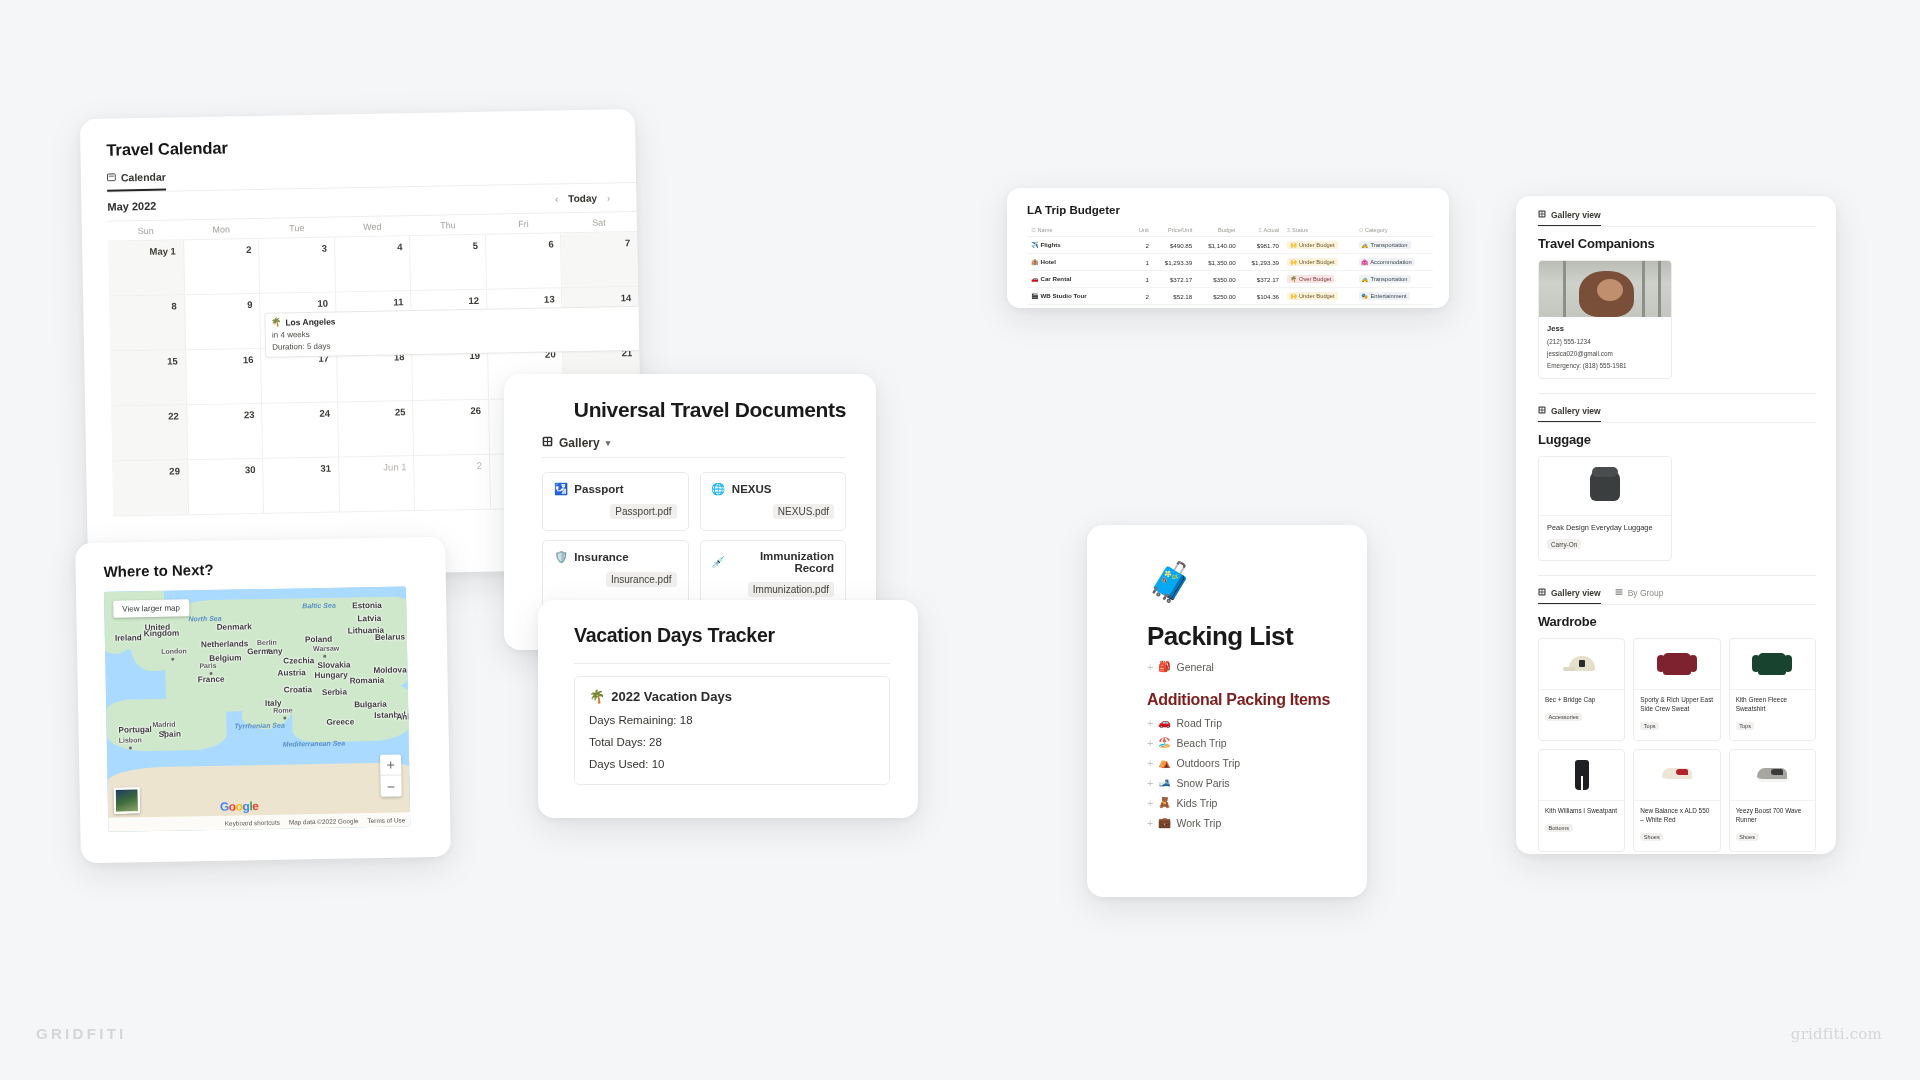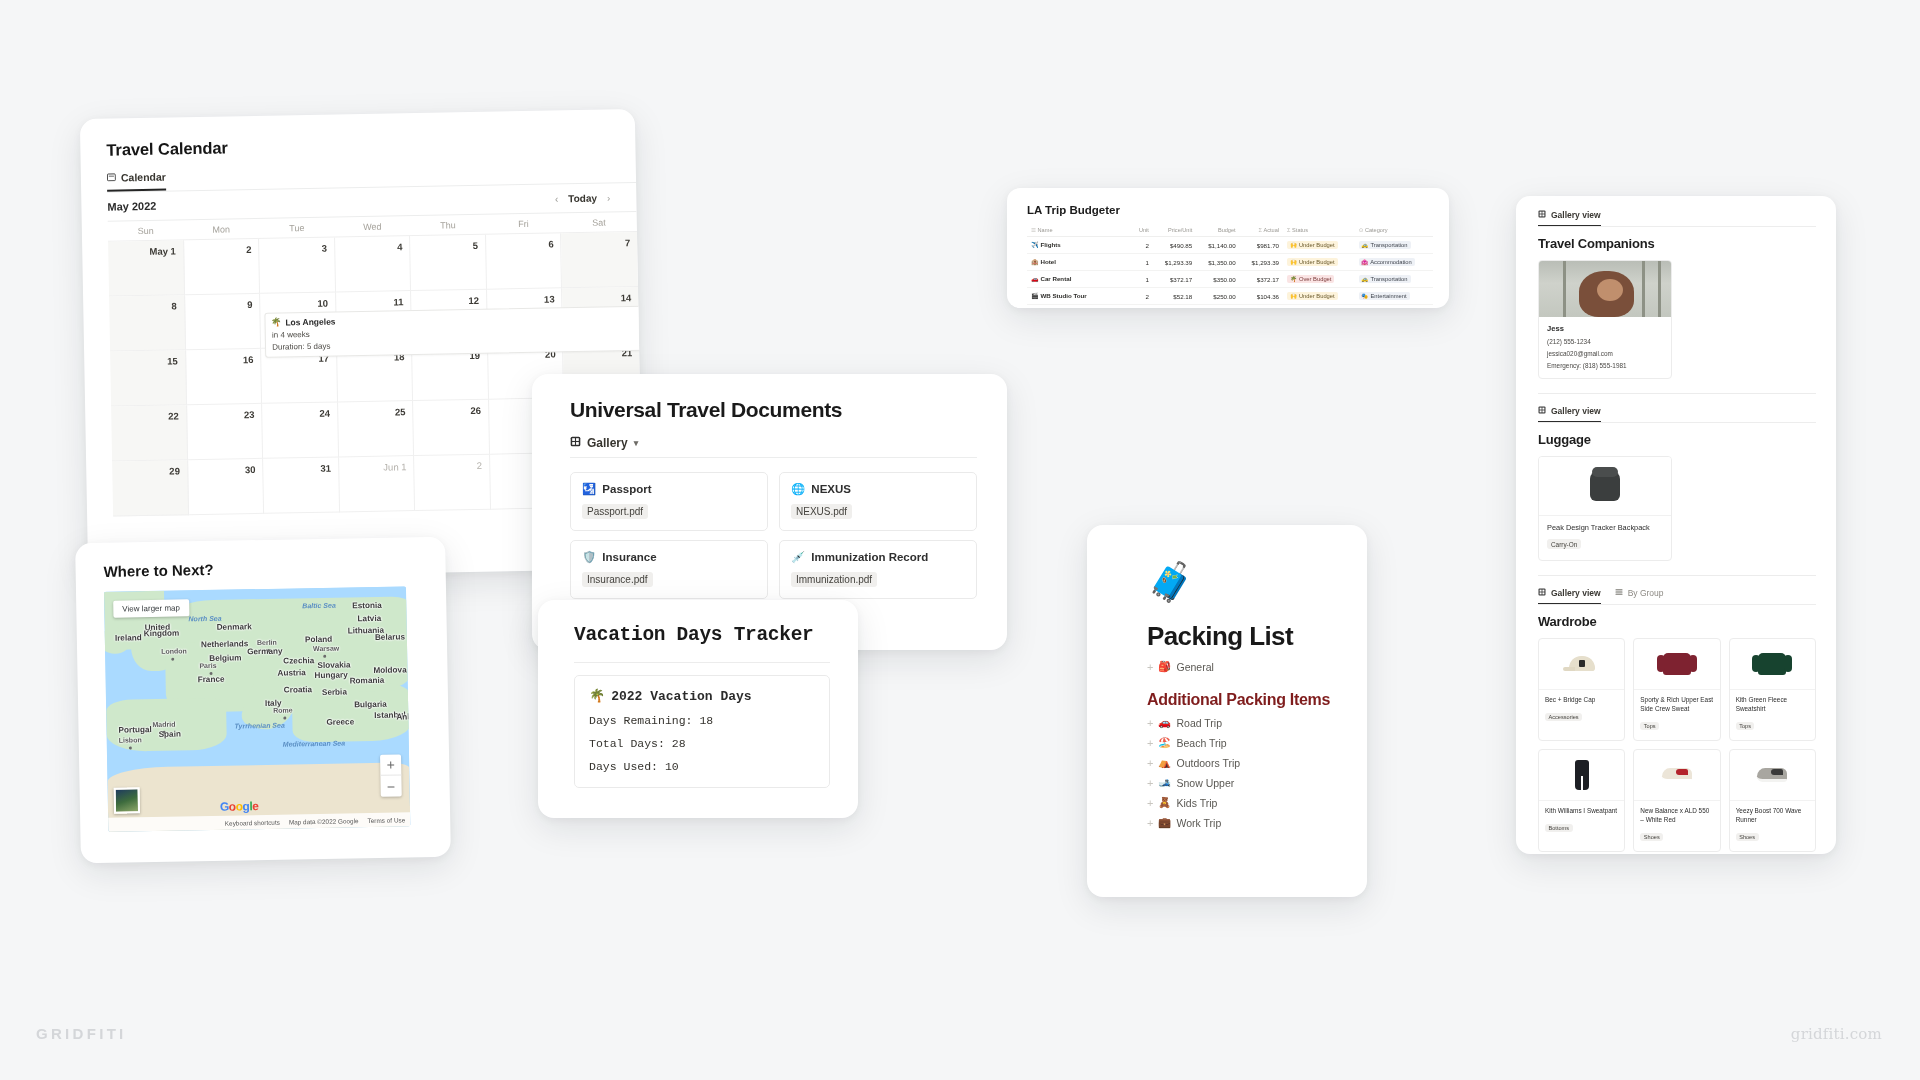--- a/index.html
+++ b/index.html
@@ -106,40 +106,40 @@
   .map-attrib {
     position: absolute; left: 0; right: 0; bottom: 0; height: 14px;
     background: rgba(255,255,255,.86); display: flex; align-items: center;
     justify-content: flex-end; gap: 9px; padding-right: 5px;
     font-size: 6.4px; color: #5a5a5a;
   }
   .gmark { position:absolute; left: 112px; bottom: 16px; font-size: 12px; font-weight: 700; letter-spacing:-.5px; z-index:8;}
   .gmark i { font-style: normal; }
 
   
-  #docs-card { left: 532px; top: 374px; width: 475px; height: 276px; border-radius: 16px; }
+  #docs-card { left: 504px; top: 374px; width: 372px; height: 276px; border-radius: 16px; text-align: right; }
   .docs-inner { padding: 24px 30px 0 38px; }
   .docs-title { font-size: 21px; font-weight: 700; color: #1a1a1a; letter-spacing: -.35px; }
   .docs-viewbar { margin-top: 14px; display: flex; }
   .docs-view {
     display: flex; align-items: center; gap: 6px;
     font-size: 12px; font-weight: 600; color: #37352f;
     padding-bottom: 7px;
   }
   .docs-rule { height: 1px; background: #eceded; }
   .docs-grid { margin-top: 14px; display: grid; grid-template-columns: 1fr 1fr; gap: 9px 11px; }
   .doc-item { border: 1px solid #eaeaea; border-radius: 5px; padding: 9px 11px 11px; }
   .doc-name { font-size: 11.5px; font-weight: 600; color: #2f2f2f; display: flex; align-items: center; gap: 6px; }
   .doc-file {
     margin-top: 8px; display: inline-block; font-size: 10px; color: #45433e;
     background: #f0efed; border-radius: 3px; padding: 2px 5px;
   }
 
   
-  #vac-card { left: 538px; top: 600px; width: 320px; height: 218px; border-radius: 16px; font-family: Liberation Mono, monospace; }
+  #vac-card { left: 538px; top: 600px; width: 380px; height: 218px; border-radius: 16px; }
   .vac-inner { padding: 24px 28px 0 36px; }
   .vac-title { font-size: 19.5px; font-weight: 700; color: #1a1a1a; letter-spacing: -.3px; }
   .vac-rule { height: 1px; background: #ececec; margin-top: 16px; }
   .vac-box { margin-top: 12px; border: 1px solid #eaeaea; border-radius: 5px; padding: 12px 14px 14px; }
   .vac-h { font-size: 13px; font-weight: 600; color: #2b2b2b; display: flex; align-items: center; gap: 6px; }
   .vac-line { font-size: 11.5px; color: #35332e; margin-top: 10px; }
 
   
   #budget-card { left: 1007px; top: 188px; width: 442px; height: 120px; border-radius: 13px; }
   .bud-inner { padding: 16px 16px 0 20px; }
@@ -683,21 +683,21 @@
       <span>Beach Trip</span>
     </div>
           <div class="pk-row">
       <span class="plus">+</span>
       <span>⛺</span>
       <span>Outdoors Trip</span>
     </div>
           <div class="pk-row">
       <span class="plus">+</span>
       <span>🎿</span>
-      <span>Snow Upper</span>
+      <span>Snow Paris</span>
     </div>
           <div class="pk-row">
       <span class="plus">+</span>
       <span>🧸</span>
       <span>Kids Trip</span>
     </div>
           <div class="pk-row">
       <span class="plus">+</span>
       <span>💼</span>
       <span>Work Trip</span>
@@ -755,21 +755,21 @@
           <span>Gallery view</span>
         </div>
       </div>
       <div class="sb-h">Luggage</div>
       <div class="lug-grid">
         <div class="lug-card">
           <div class="lug-photo">
               <div class="backpack"></div>
             </div>
           <div class="lug-body">
-            <div class="lug-name">Peak Design Tracker Backpack</div>
+            <div class="lug-name">Peak Design Everyday Luggage</div>
             <div class="pill">Carry-On</div>
           </div>
         </div>
       </div>
       <div class="sb-sep"></div>
 
       <div class="sb-viewbar" style="margin-top:12px">
         <div class="sb-view active">
           <span>
             <svg width="8" height="8" viewBox="0 0 16 16">

